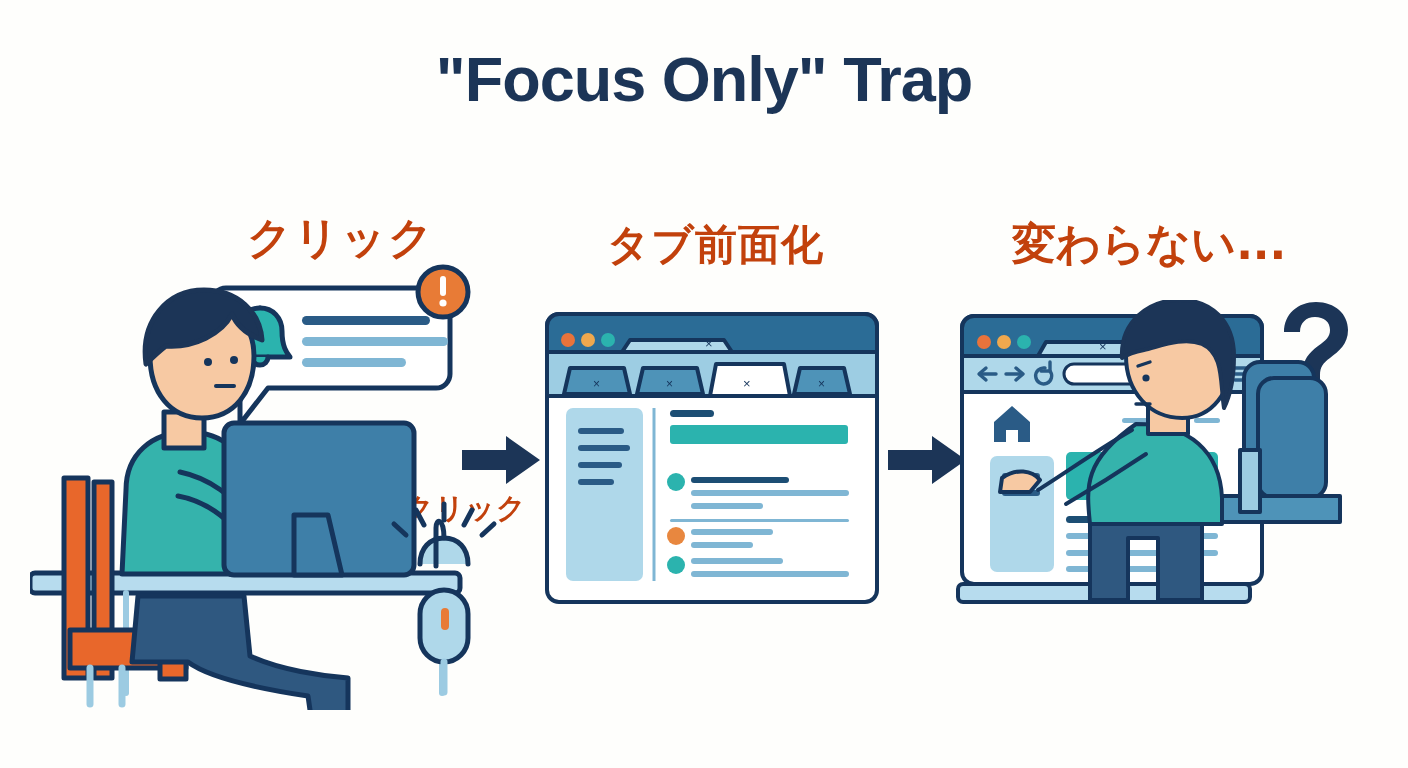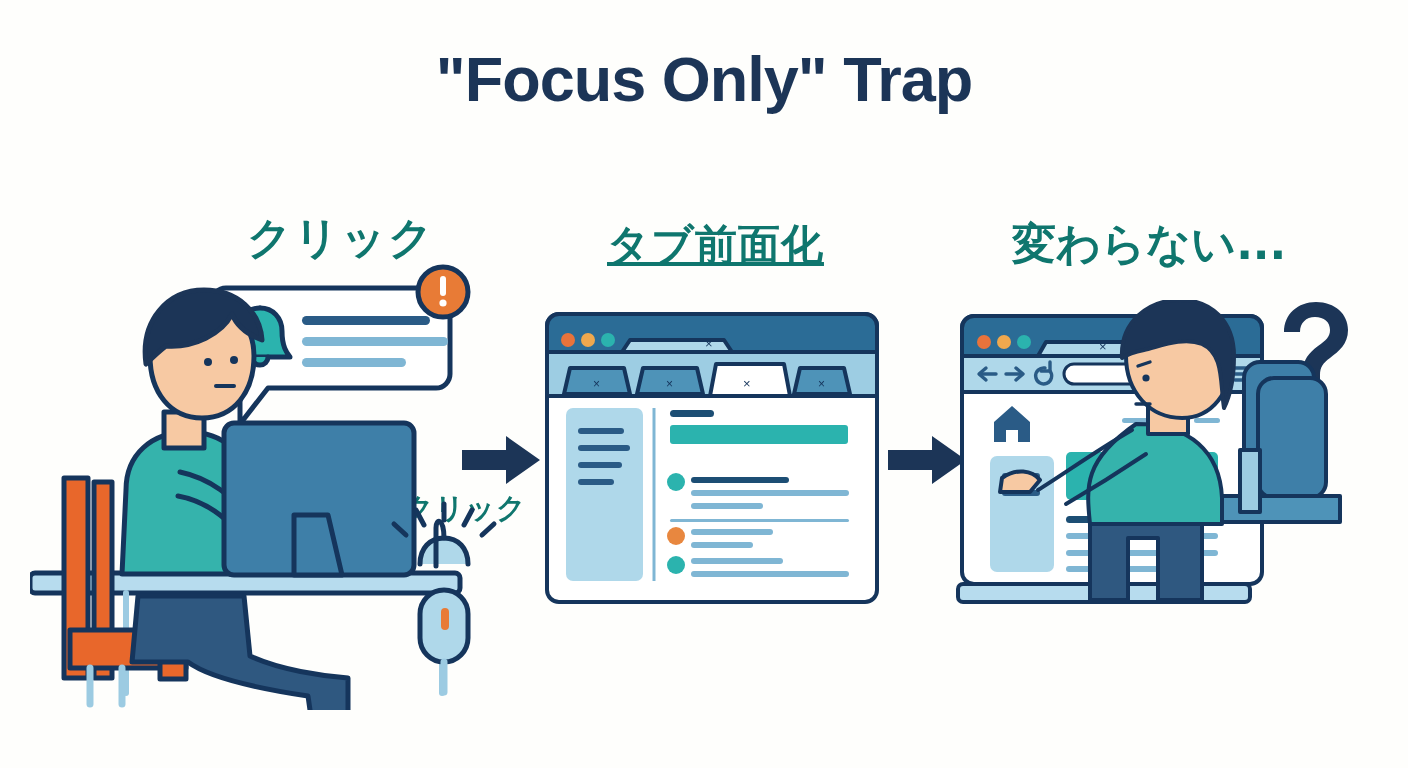--- a/index.html
+++ b/index.html
@@ -18,28 +18,28 @@
     text-align:center;
     font-size:63px; font-weight:bold; letter-spacing:-1px;
     color:#1C3557;
     line-height:1.05;
     white-space:pre;
   }
 
   
   .jp-label{
     position:absolute;
-    color:#0f766e;
+    color:#c2410c;
     font-weight:bold;
     font-family:"DejaVu Sans","Liberation Sans",sans-serif;
     white-space:nowrap;
     line-height:1;
   }
   #cap-click1{ left:247px; top:216px; font-size:44px; letter-spacing:2px;}
-  #cap-tabfront{ left:607px; top:224px; font-size:42px; letter-spacing:1px;text-decoration:underline;}
+  #cap-tabfront{ left:607px; top:224px; font-size:42px; letter-spacing:1px;}
   #cap-nochange{ left:1012px; top:222px; font-size:44px; letter-spacing:0px;}
   #cap-click2{ left:404px; top:494px; font-size:29px; letter-spacing:1px;}
 
   
   .svgwrap{position:absolute;}
 
   
   .arrow{position:absolute;}
 </style>
 </head>

